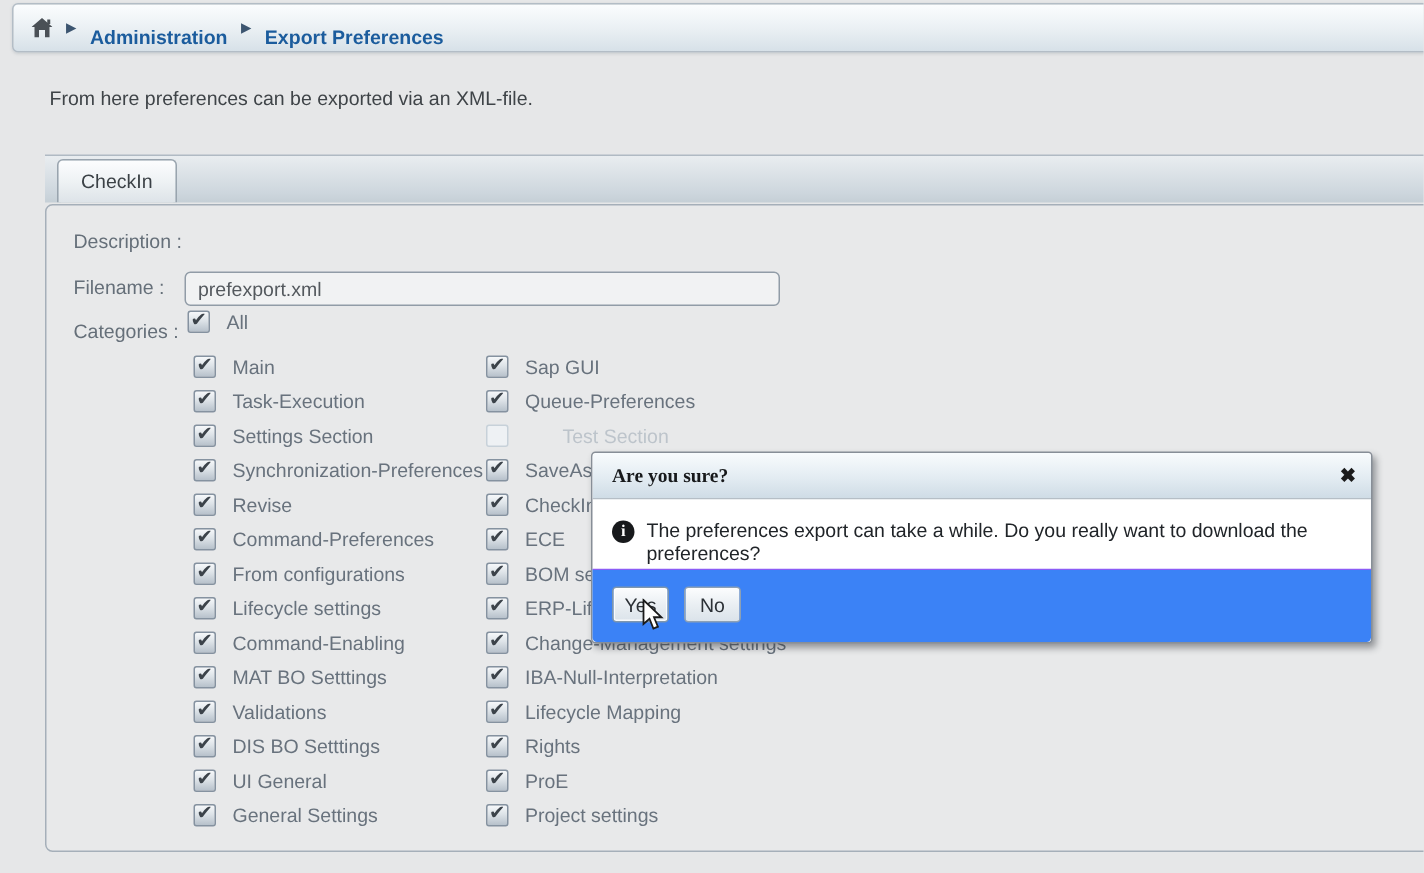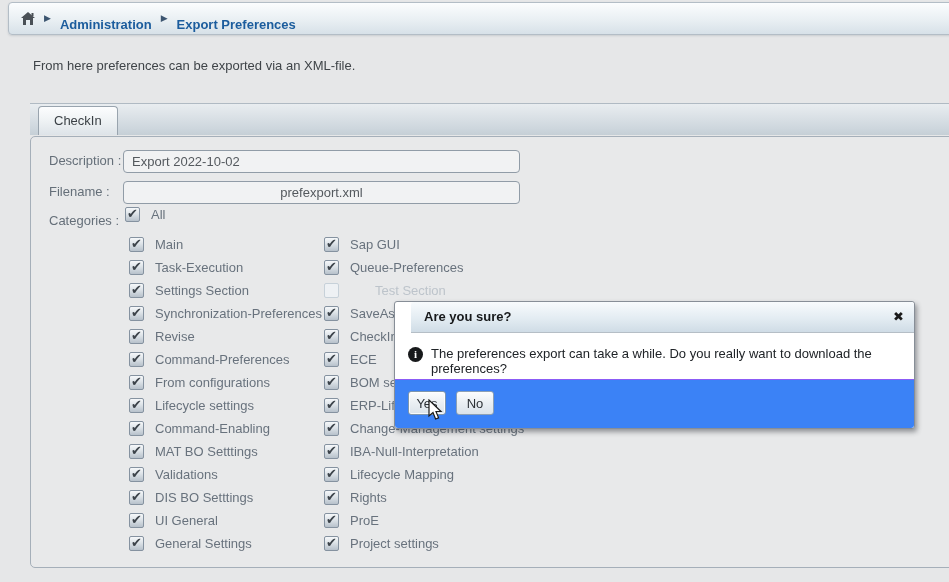--- a/index.html
+++ b/index.html
@@ -75,24 +75,25 @@
   .cat-label.disabled{color:#bdc4cb;margin-left:36px;}
   .all-row{position:absolute;left:94px;top:70px;display:flex;align-items:flex-start;}
 
   
   .dialog{
     position:absolute;left:394px;top:301px;width:519px;height:126px;z-index:10;
     background:#ffffff;border:1px solid #878e97;border-radius:3px;
     box-shadow:2px 3px 5px rgba(40,45,50,.45);
   }
   .dlg-header{
-    position:absolute;left:16px;right:0;top:0;height:30px;
+    position:absolute;left:0;right:0;top:0;height:30px;
     background:linear-gradient(#f8fbfd 0%,#e3ecf2 55%,#cfdce6 100%);
     border-bottom:1px solid #b5bec6;border-radius:3px 3px 0 0;
     line-height:30px;
+    font-family:Liberation Serif, serif;
   }
   .dlg-title{font-weight:bold;color:#17191b;padding-left:13px;}
   .dlg-close{
     position:absolute;right:10px;top:0;line-height:30px;
     font-size:13px;font-weight:bold;color:#1b1b1b;cursor:default;
   }
   .dlg-msg{
     position:absolute;left:13px;top:44px;right:10px;
     display:flex;align-items:flex-start;color:#202428;
   }
@@ -137,24 +138,23 @@
   </div>
 
   <div class="intro">From here preferences can be exported via an XML-file.</div>
 
   <div class="tabstrip"></div>
   <div class="tab">CheckIn</div>
 
   <div class="panel">
 
     <div class="frm-label" style="top:16px;">Description :</div>
-    <input class="textfield" style="top: 13px;" type="text" value="Export 2022-10-02">
 
     <div class="frm-label" style="top:47px;">Filename :</div>
-    <input class="textfield" style="top: 44px; text-align: center;" type="text" value="prefexport.xml">
+    <input class="textfield" style="top: 44px;" type="text" value="prefexport.xml">
 
     <div class="frm-label" style="top:76px;">Categories :</div>
 
     <div class="all-row">
       <span class="checkbox">
         <span class="check-glyph">✔</span>
       </span>
       <span class="cat-label">All</span>
     </div>
 

